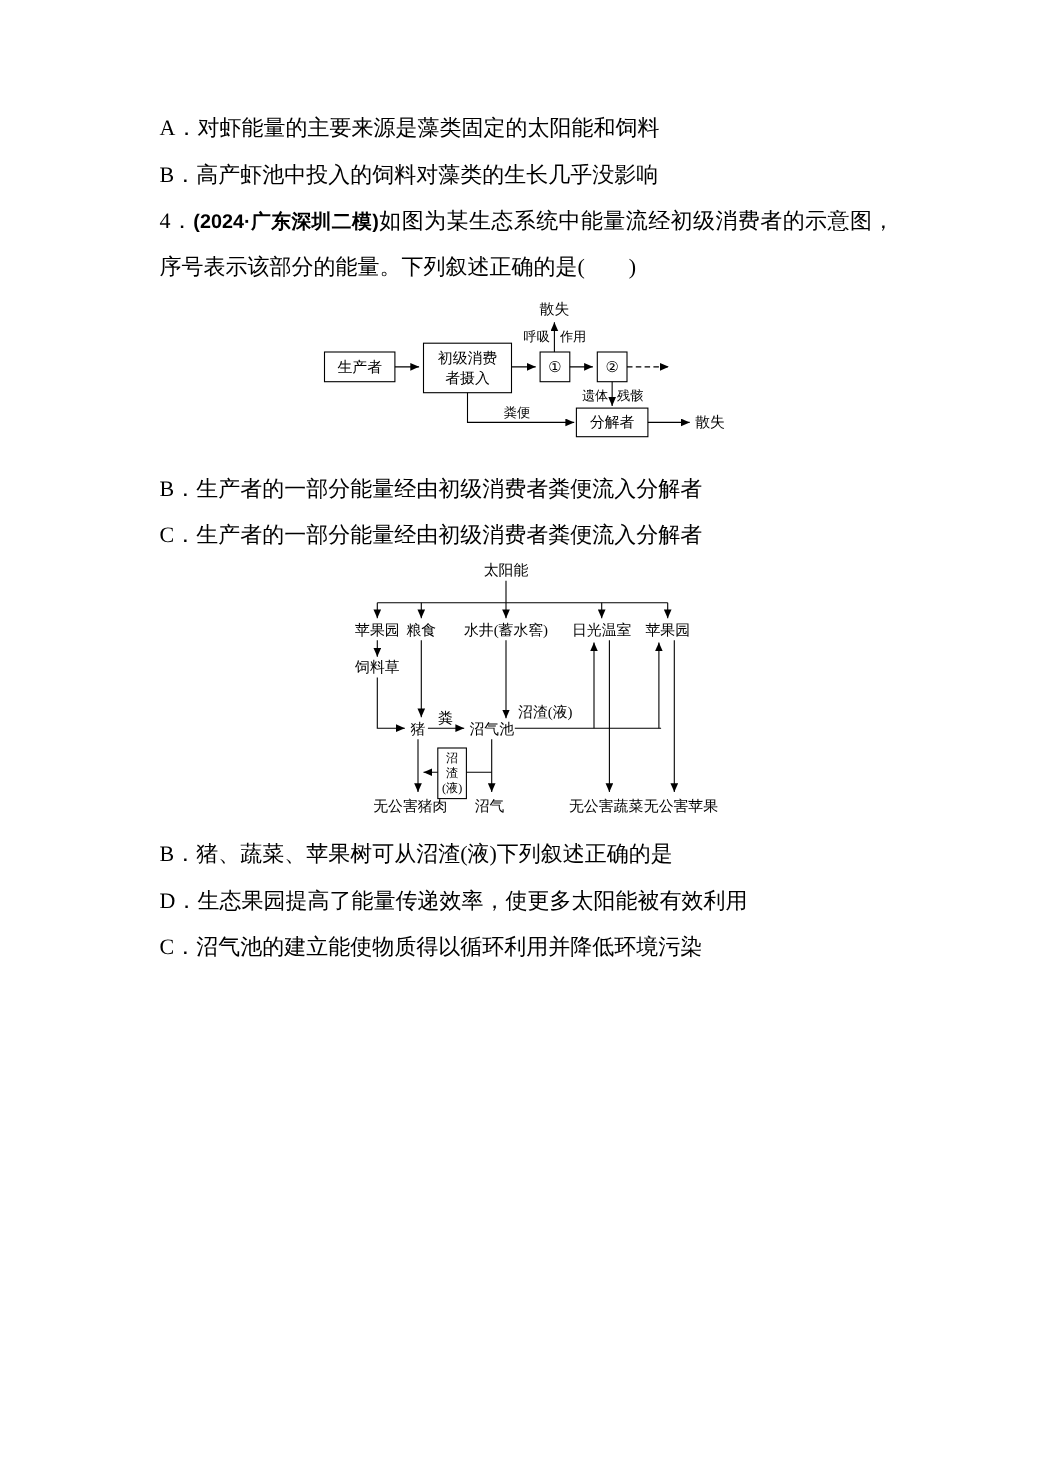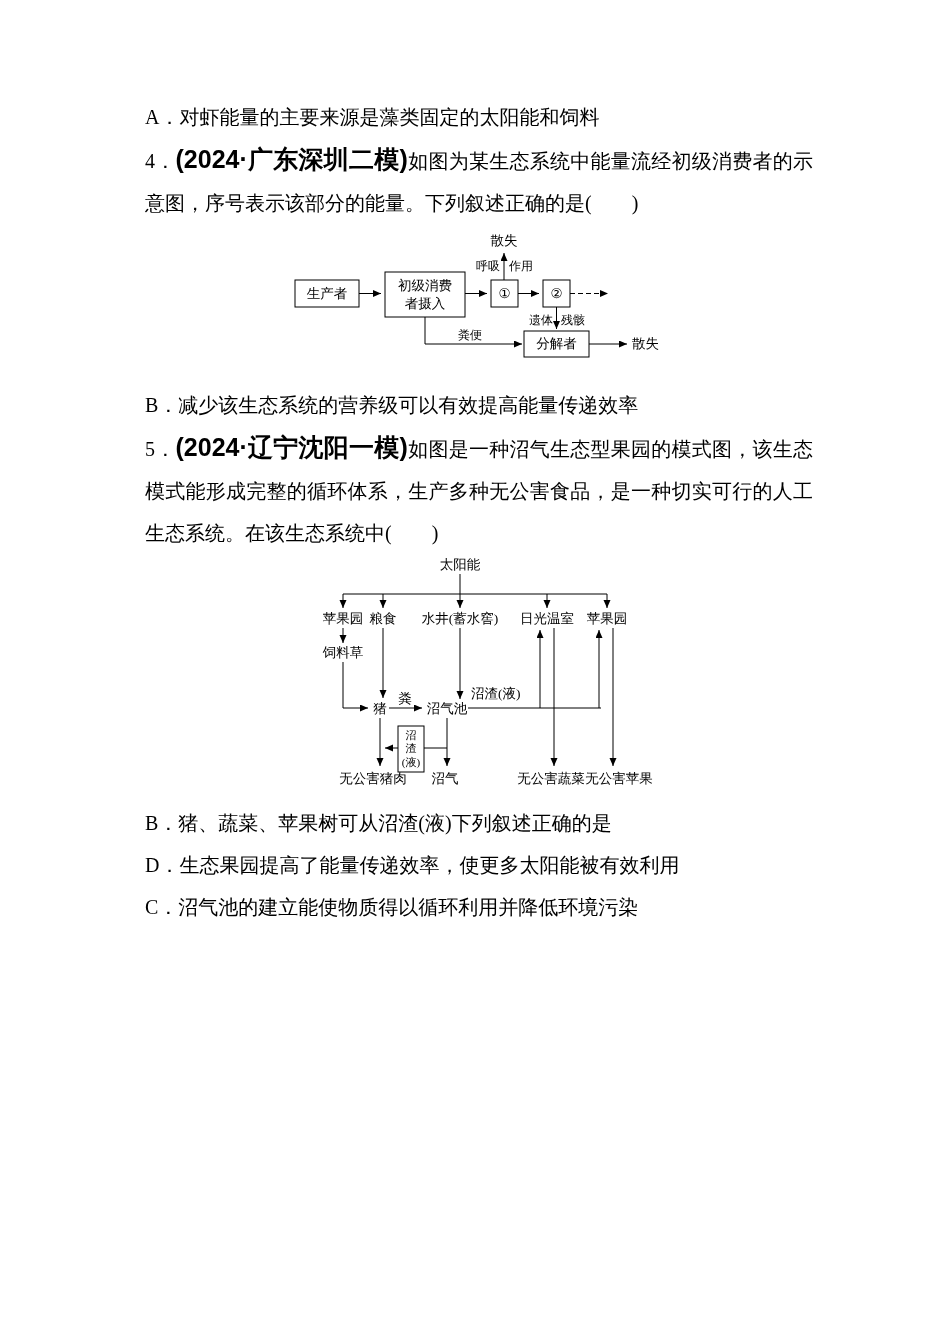--- a/index.html
+++ b/index.html
@@ -12,38 +12,39 @@
   .content { width:752px; padding:96px 138px 0 145px; }
   .optline {
     font-size:20px; line-height:42px; white-space:nowrap;
   }
   .stem {
     font-size:20px; line-height:42px; text-align:justify; width:668px;
   }
   .src {
     font-weight:700;
     font-family:"Liberation Sans","DejaVu Sans",sans-serif;
-    font-size:25px;
+    font-size:18px;
   }
   .var { font-style:italic; }
   .diagram1 { display:block; margin:4px 0 4px 132px; }
   .diagram2 { display:block; margin:2px 0 2px 150px; }
   svg line, svg polyline { stroke:#000; stroke-width:1; fill:none; }
   svg rect.box { fill:none; stroke:#000; stroke-width:1; }
   svg text { font-size:13.5px; font-family:"Liberation Serif","DejaVu Serif",serif; }
   svg text.small { font-size:12px; }
   svg text.vsmall { font-size:11px; }
   .dashed { stroke-dasharray:5 3; }
 </style>
 </head>
 <body>
 
 <div class="content">
 
   <div class="optline">A．对虾能量的主要来源是藻类固定的太阳能和饲料</div>
+  <div class="optline">B．高产虾池中投入的饲料对藻类的生长几乎没影响</div>
 
   <p class="stem"><span>4．</span><span class="src">(2024·广东深圳二模)</span><span>如图为某生态系统中能量流经初级消费者的示意图，序号表示该部分的能量。下列叙述正确的是(　　)</span></p>
 
   <svg class="diagram1" width="420" height="152" viewBox="0 0 420 152">
     <defs>
       <marker id="arr1" markerWidth="9" markerHeight="8" refX="8" refY="3.5" orient="auto" markerUnits="userSpaceOnUse">
         <path d="M0,0 L8,3.5 L0,7 Z" fill="#000"></path>
       </marker>
     </defs>
 
@@ -75,23 +76,23 @@
 
     <rect class="box" x="247" y="103" width="65" height="26"></rect>
     <text x="279.5" y="120" text-anchor="middle">分解者</text>
     <line x1="312" y1="116" x2="350" y2="116" marker-end="url(#arr1)"></line>
     <text x="355" y="120" text-anchor="start">散失</text>
 
     <polyline points="148,89 148,116 245,116" marker-end="url(#arr1)"></polyline>
     <text class="small" x="193" y="111" text-anchor="middle">粪便</text>
   </svg>
 
-  <div class="optline">B．减少该生态系统的营养级可以有效提高能量传递效率</div>
+  <div class="optline">B．生产者的一部分能量经由初级消费者粪便流入分解者</div>
+  <div class="optline">C．生产者的一部分能量经由初级消费者粪便流入分解者</div>
 
-  <p class="stem"><span>5．</span><span class="src">(2024·辽宁沈阳一模)</span><span>如图是一种沼气生态型果园的模式图，该生态模式能形成完整的循环体系，生产多种无公害食品，是一种切实可行的人工生态系统。在该生态系统中(　　)</span></p>
 
   <svg class="diagram2" width="380" height="244" viewBox="0 0 380 244">
     <defs>
       <marker id="arr2" markerWidth="9" markerHeight="8" refX="8" refY="3.5" orient="auto" markerUnits="userSpaceOnUse">
         <path d="M0,0 L8,3.5 L0,7 Z" fill="#000"></path>
       </marker>
     </defs>
 
     <text x="165" y="13" text-anchor="middle">太阳能</text>
     <line x1="165" y1="18" x2="165" y2="38"></line>

